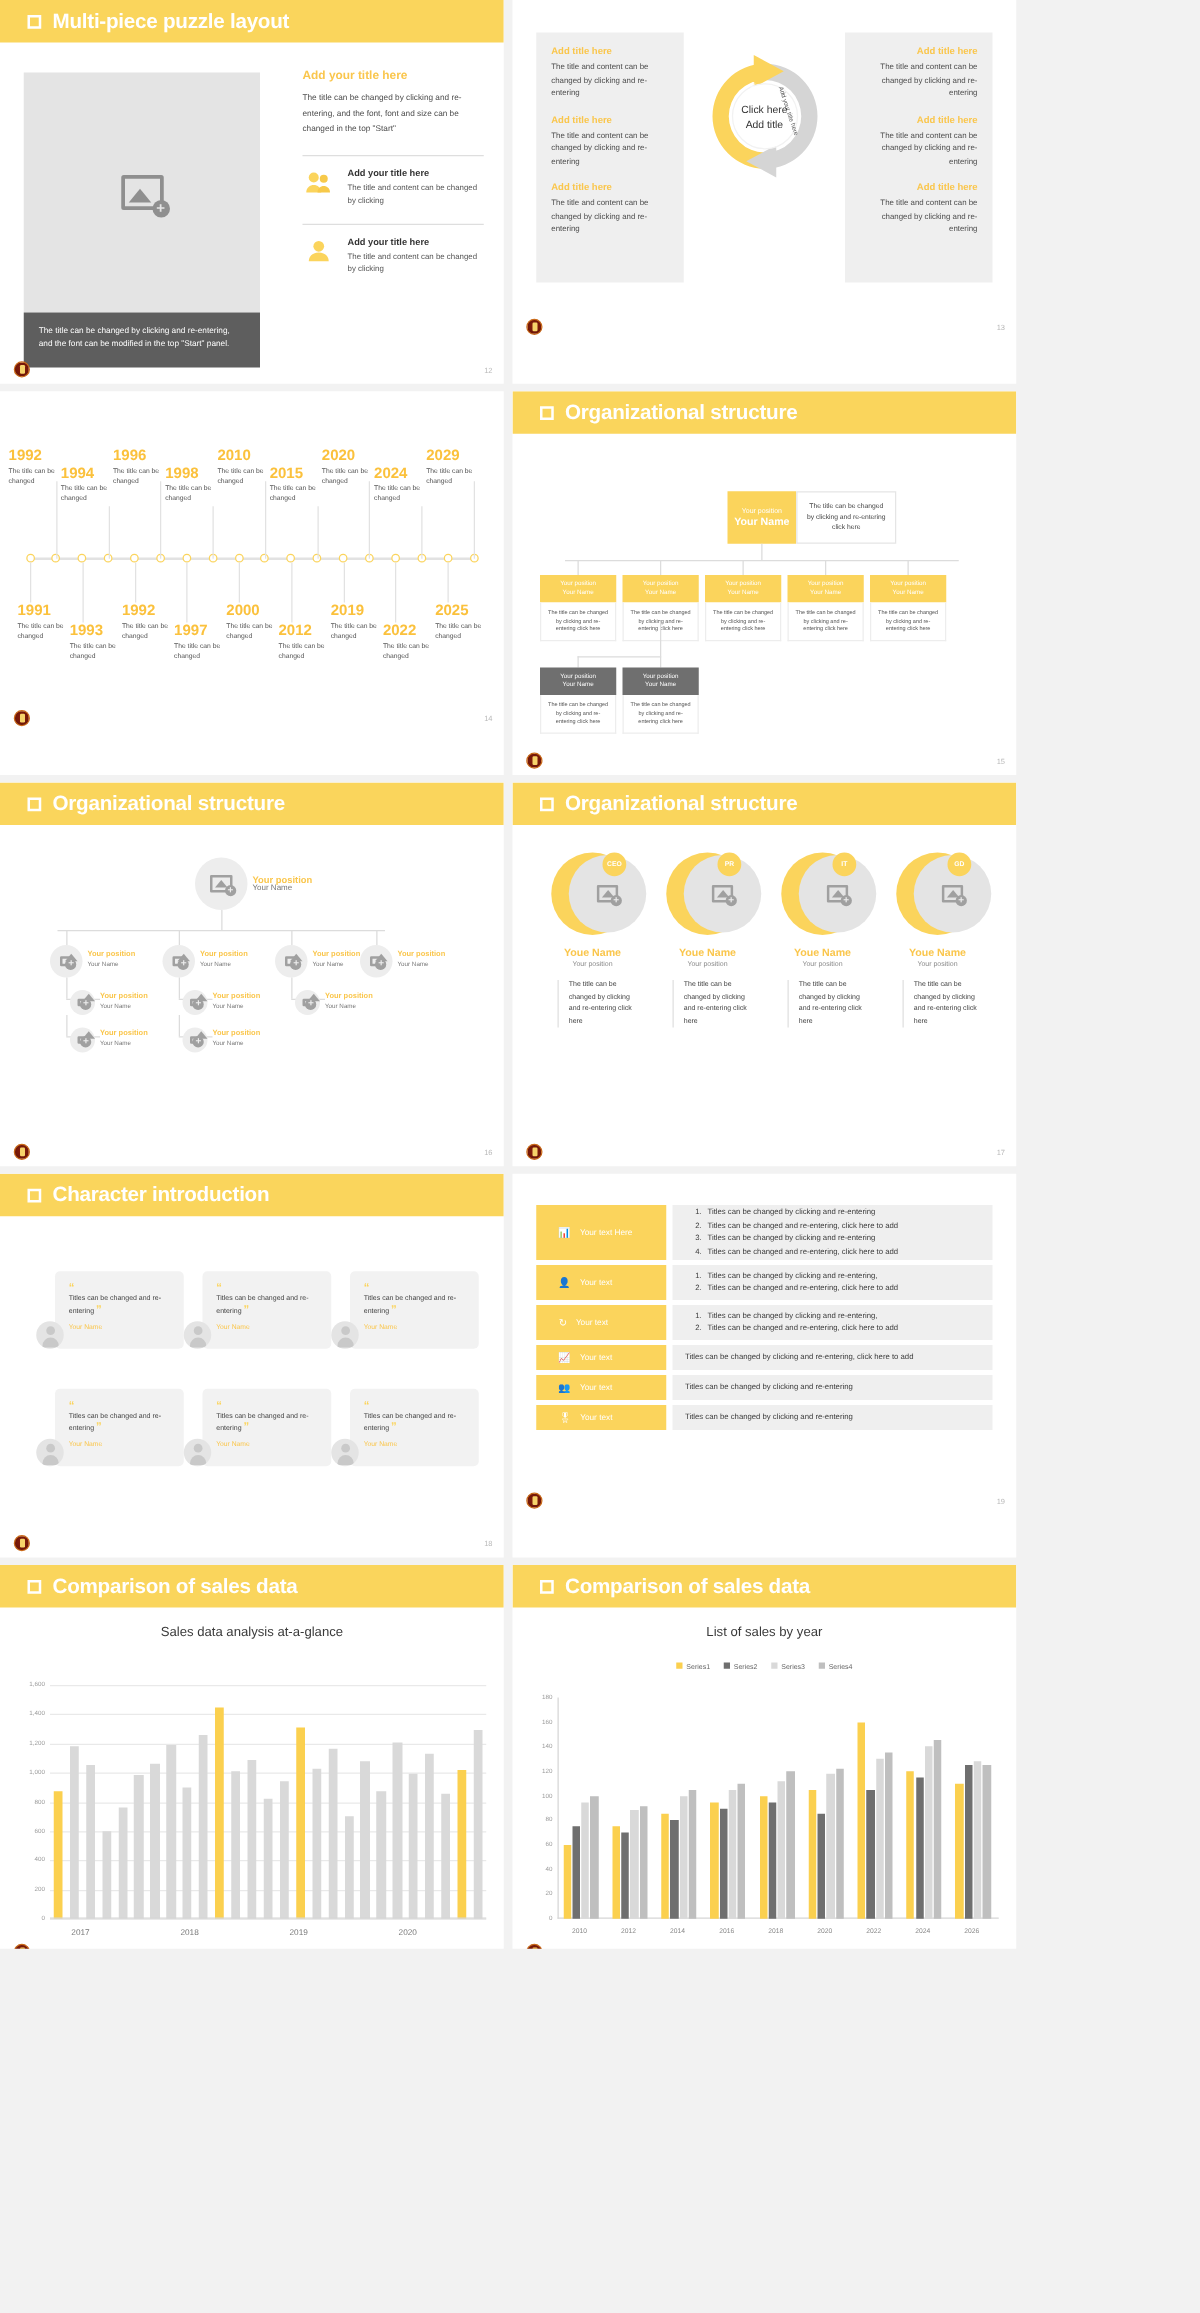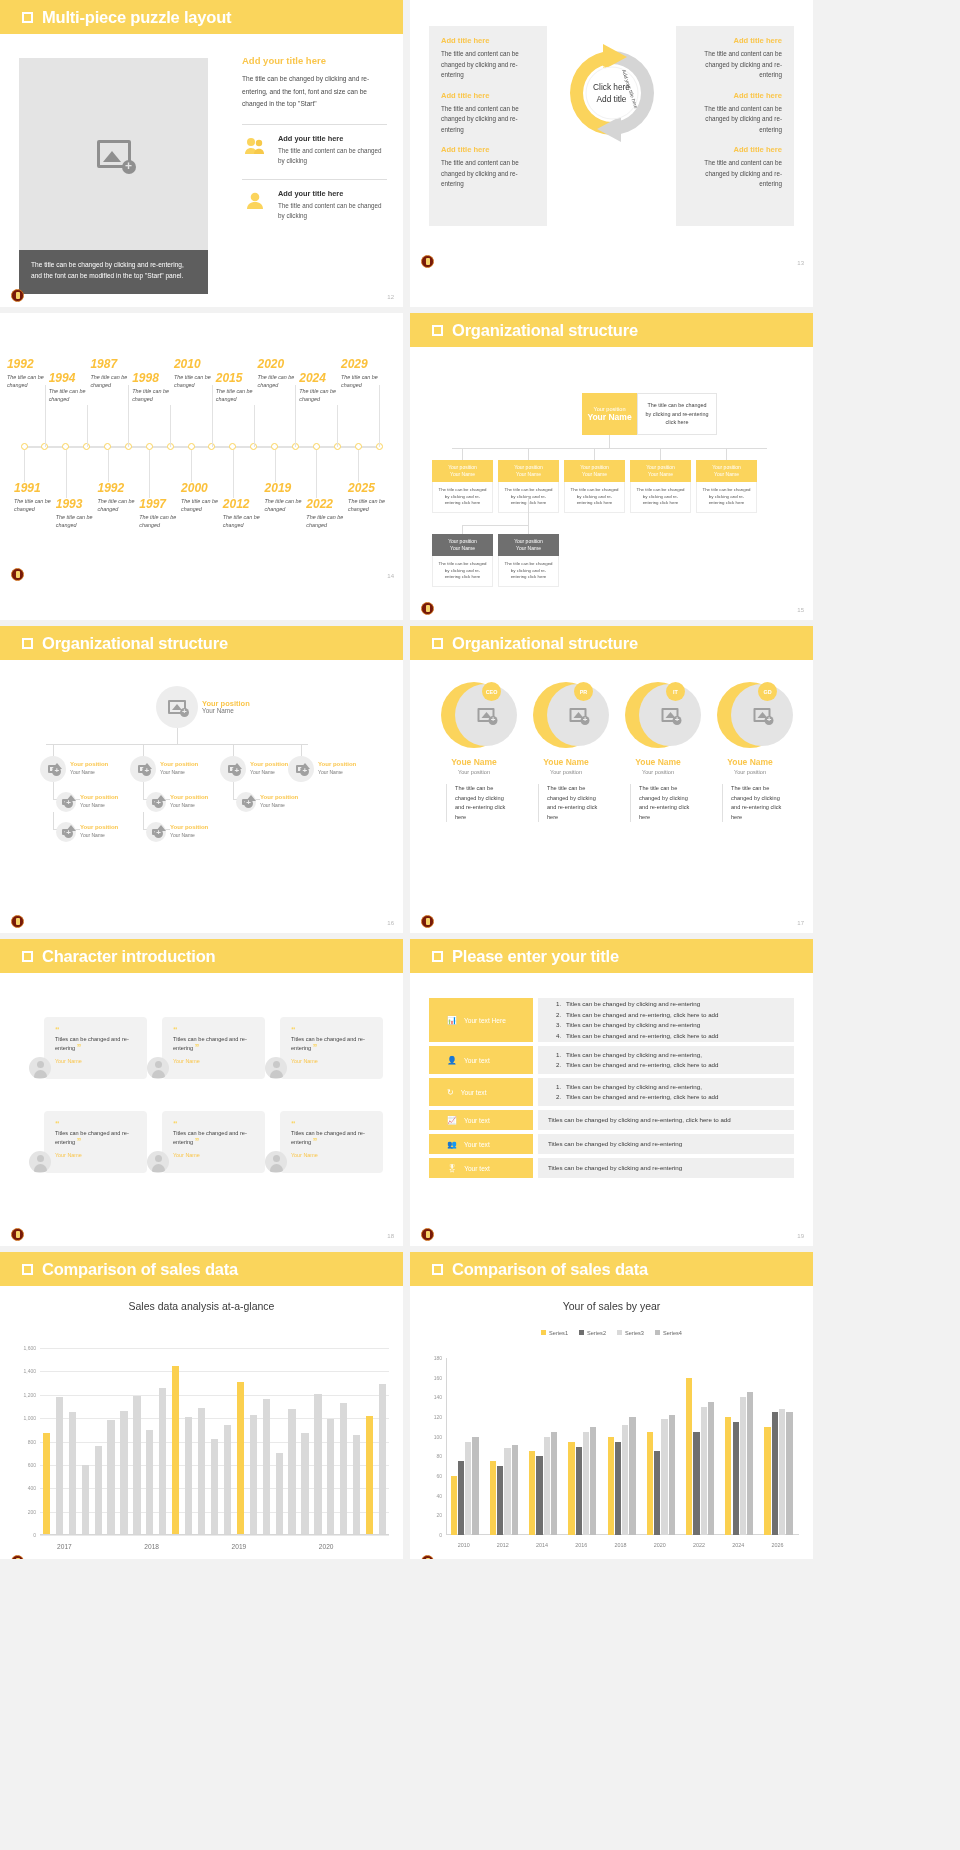--- a/index.html
+++ b/index.html
@@ -97,21 +97,21 @@
   .s2-p{color:#4d4d4d;font-size:6.3px;line-height:10.5px;margin-bottom:10px;}
   .s2-ring{position:absolute;left:50%;top:93px;transform:translate(-50%,-50%);}
   .s2-center{
     position:absolute;left:50%;top:93px;transform:translate(-50%,-50%);
     text-align:center;font-size:8.3px;color:#333;line-height:12px;
   }
   .s2-lbl{position:absolute;font-size:5px;color:#fff;white-space:nowrap;}
   .s2-lbl2{position:absolute;font-size:5px;color:#555;white-space:nowrap;}
 
   
-  .tl{position:absolute;left:0;top:0;width:403px;height:273px;font-style:italic;}
+  .tl{position:absolute;left:0;top:0;width:403px;height:273px;}
   .tl-line{position:absolute;left:24px;top:133px;width:355px;height:2px;background:#e2e2e2;}
   .tl-dot{position:absolute;width:7px;height:7px;border-radius:50%;background:#fff;border:1.6px solid #fbd45c;top:130px;}
   .tl-stem{position:absolute;width:1px;background:#e2e2e2;}
   .tl-yr{position:absolute;color:#fbc13c;font-weight:bold;font-size:12px;}
   .tl-tx{position:absolute;font-size:5.4px;color:#555;line-height:8px;width:40px;}
 
   
   .o-top{position:absolute;left:172px;top:46px;width:55px;height:42px;background:#fbd45c;color:#fff;display:flex;flex-direction:column;align-items:center;justify-content:center;}
   .o-top .p1{font-size:5.6px;}
   .o-top .p2{font-size:8.5px;font-weight:bold;}
@@ -280,21 +280,21 @@
           <div class="tl-dot" style="left: 333.735px;"></div>
           <div class="tl-dot" style="left: 354.618px;"></div>
           <div class="tl-dot" style="left: 375.5px;"></div>
           <div class="tl-stem" style="left: 44.8824px; top: 72px; height: 62px;"></div>
           <div class="tl-yr" style="left: 6.88235px; top: 44px;">1992</div>
           <div class="tl-tx" style="left: 6.88235px; top: 60px;">The title can be changed</div>
           <div class="tl-stem" style="left: 86.6471px; top: 92px; height: 42px;"></div>
           <div class="tl-yr" style="left: 48.6471px; top: 58px;">1994</div>
           <div class="tl-tx" style="left: 48.6471px; top: 74px;">The title can be changed</div>
           <div class="tl-stem" style="left: 128.412px; top: 72px; height: 62px;"></div>
-          <div class="tl-yr" style="left: 90.4118px; top: 44px;">1987</div>
+          <div class="tl-yr" style="left: 90.4118px; top: 44px;">1996</div>
           <div class="tl-tx" style="left: 90.4118px; top: 60px;">The title can be changed</div>
           <div class="tl-stem" style="left: 170.176px; top: 92px; height: 42px;"></div>
           <div class="tl-yr" style="left: 132.176px; top: 58px;">1998</div>
           <div class="tl-tx" style="left: 132.176px; top: 74px;">The title can be changed</div>
           <div class="tl-stem" style="left: 211.941px; top: 72px; height: 62px;"></div>
           <div class="tl-yr" style="left: 173.941px; top: 44px;">2010</div>
           <div class="tl-tx" style="left: 173.941px; top: 60px;">The title can be changed</div>
           <div class="tl-stem" style="left: 253.706px; top: 92px; height: 42px;"></div>
           <div class="tl-yr" style="left: 215.706px; top: 58px;">2015</div>
           <div class="tl-tx" style="left: 215.706px; top: 74px;">The title can be changed</div>
@@ -609,24 +609,20 @@
       <div class="q-nm">Your Name</div>
           </div>
           <div class="q-av" style="left: 265px; top: 178px;"></div>
         </div>
       <div class="logo"></div>
       <div class="pnum">18</div>
     </div>
   </div>
 
   <div class="slide">
-    <div class="hdr">
-      <div class="sq"></div>
-      <div class="ttl">Please enter your title</div>
-    </div>
     <div class="body">
       <div id="list8" style="position:absolute;left:19px;top:25px;right:19px;">
           <div class="l-row" style="height: 44px;">
             <div class="l-tag">
         <span style="font-size:8px">📊</span>
         <span>Your text Here</span>
             </div>
       <div class="l-bd">
               <ol>
                 <li>Titles can be changed by clicking and re-entering</li>
@@ -756,21 +752,21 @@
 
     </div>
   </div>
 
   <div class="slide">
     <div class="hdr">
       <div class="sq"></div>
       <div class="ttl">Comparison of sales data</div>
     </div>
     <div class="body">
-      <div class="ch-t">Your of sales by year</div>
+      <div class="ch-t">List of sales by year</div>
       <div class="lgd" id="legend2">
           <div><span class="k" style="background:#fbd04f"></span><span>Series1</span></div>
           <div><span class="k" style="background:#6f6f6f"></span><span>Series2</span></div>
           <div><span class="k" style="background:#d9d9d9"></span><span>Series3</span></div>
           <div><span class="k" style="background:#bfbfbf"></span><span>Series4</span></div>
         </div>
       <div class="ch-area" style="top:58px;left:36px;" id="chart2">
           <div class="gyl" style="top: 177px;">0</div>
           <div class="gyl" style="top: 157.333px;">20</div>
           <div class="gyl" style="top: 137.667px;">40</div>

